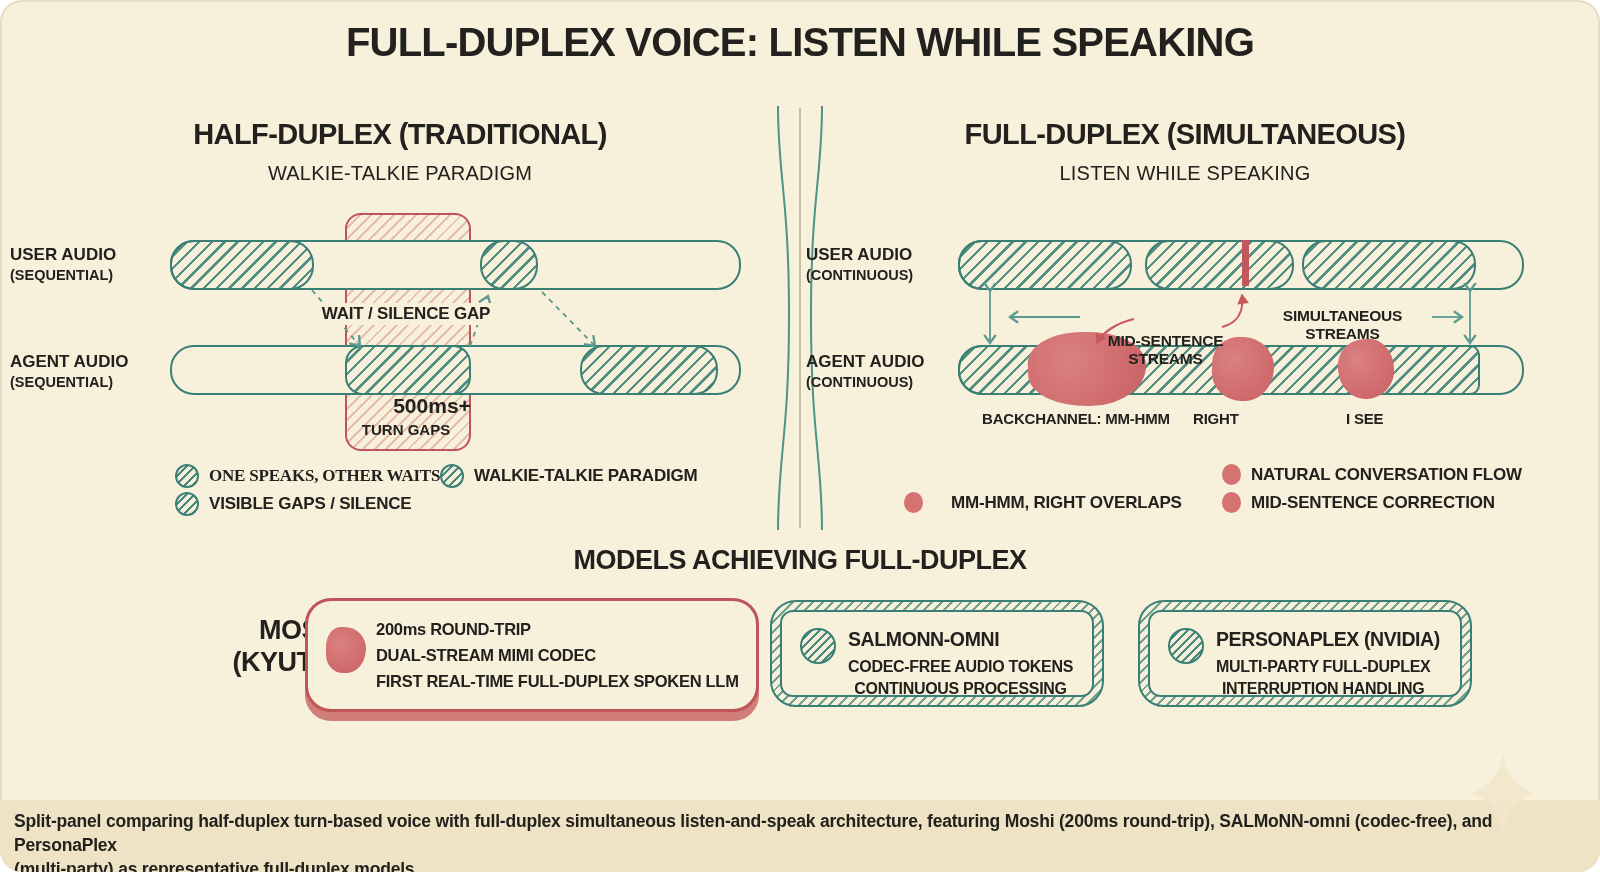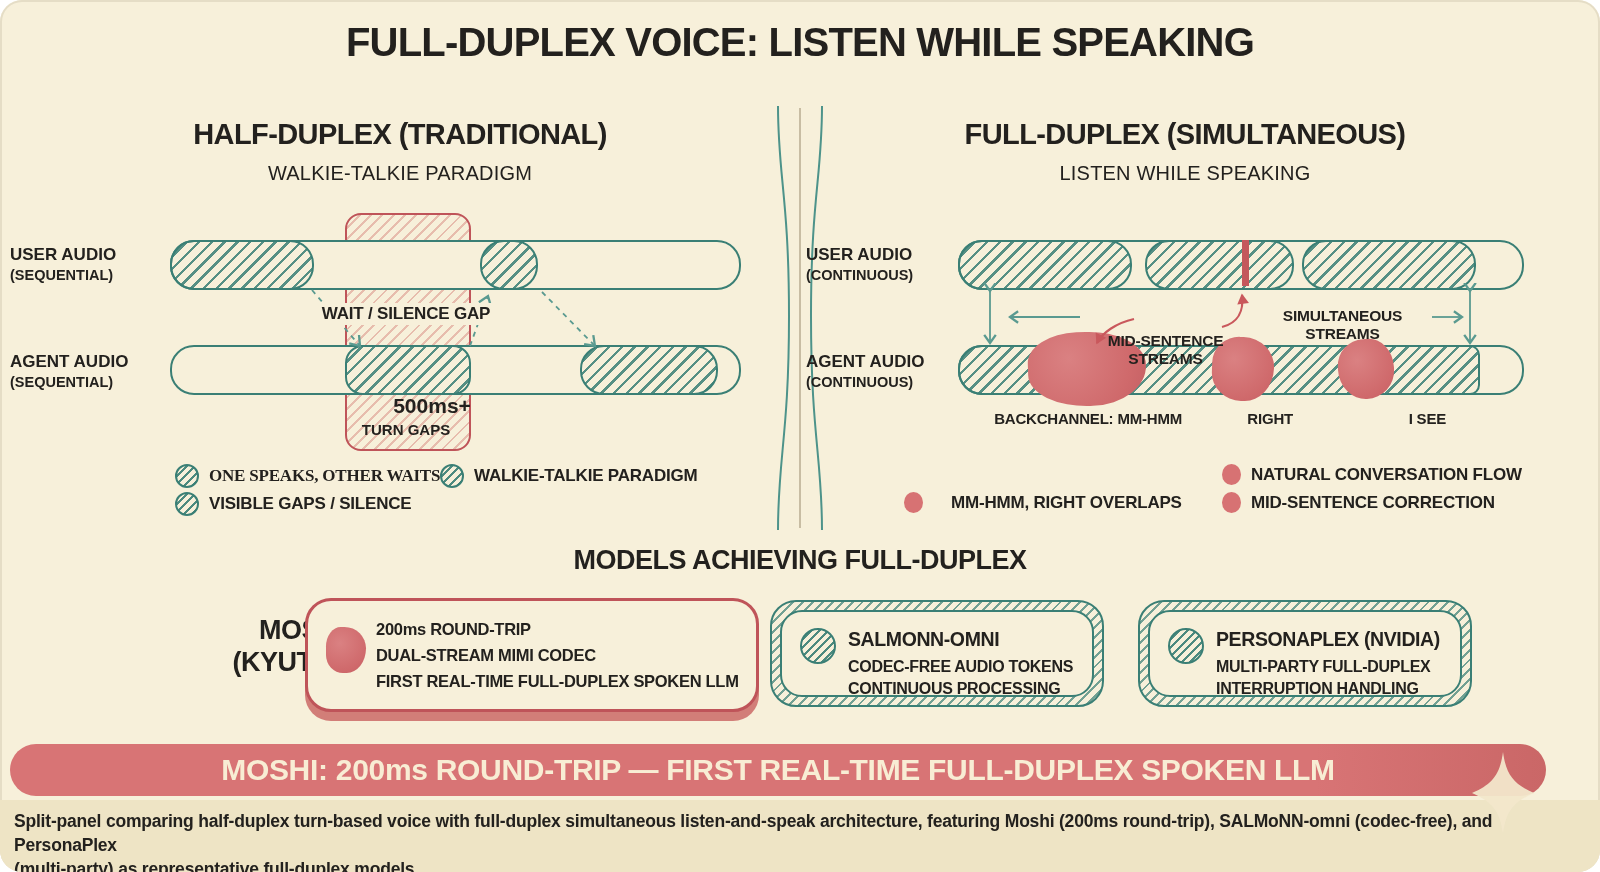--- a/index.html
+++ b/index.html
@@ -39,34 +39,34 @@
 
   
   .legend-item{position:absolute;display:flex;align-items:center;gap:10px;font-weight:bold;font-size:17px;letter-spacing:-0.2px;white-space:nowrap;}
   .legend-circle{width:20px;height:20px;border-radius:50%;border:2px solid #3a7f75;flex:none;
        background:repeating-linear-gradient(135deg, rgba(58,127,117,.9) 0 2px, rgba(58,127,117,0) 2px 6px);}
   .legend-dot{width:19px;height:21px;border-radius:50%;background:#d77273;flex:none;}
 
   
   .mid-label{left:1078px;top:296px;width:175px;text-align:center;font-weight:bold;font-size:15.5px;line-height:18px;letter-spacing:-0.2px;margin-top:36px;}
   .sim-label{left:1250px;top:307px;width:185px;text-align:center;font-weight:bold;font-size:15.5px;letter-spacing:-0.2px;}
-  .bc{position:absolute;top:410px;font-weight:bold;font-size:15px;text-align:right;letter-spacing:-0.2px;}
+  .bc{position:absolute;top:410px;font-weight:bold;font-size:15px;text-align:left;letter-spacing:-0.2px;}
   .blob{position:absolute;background:radial-gradient(circle at 35% 35%, #da8182, #cf696b 70%, #c35f63);}
 
   
   .models-heading{top:545px;left:0;width:1600px;text-align:center;font-size:27px;font-weight:bold;letter-spacing:-0.5px;}
   .moshi-label{left:180px;top:614px;width:165px;text-align:right;font-size:27px;font-weight:bold;line-height:32px;letter-spacing:-0.5px;}
   .card-red{left:305px;top:598px;width:448px;height:108px;border:3px solid #bf5459;border-radius:26px;background:#f7f0da;box-shadow:0 9px 0 #d27e78;}
   .card-red .blob-icon{position:absolute;left:18px;top:26px;width:40px;height:46px;
        background:radial-gradient(circle at 35% 35%, #da8182, #cf696b 70%, #c35f63);
        border-radius:40% 58% 52% 46% / 46% 50% 58% 42%;}
   .card-red .card-lines{position:absolute;left:68px;top:15px;font-weight:bold;font-size:16.5px;line-height:26px;letter-spacing:-0.3px;white-space:nowrap;}
   .card-teal{position:absolute;width:330px;height:103px;border:2px solid #3a7f75;border-radius:26px;
        background:repeating-linear-gradient(135deg, rgba(58,127,117,.7) 0 2px, rgba(58,127,117,0) 2px 7px);}
-  .card-teal .inner{position:absolute;inset:8px;border:2px solid #3a7f75;border-radius:22px;background:#f7f0da;}
+  .card-teal .inner{position:absolute;inset:8px;border:2px solid #3a7f75;border-radius:13px;background:#f7f0da;text-align:center;}
   .card-teal .circle-icon{position:absolute;left:18px;top:16px;width:32px;height:32px;border-radius:50%;border:2px solid #3a7f75;
        background:repeating-linear-gradient(135deg, rgba(58,127,117,.9) 0 2px, rgba(58,127,117,0) 2px 6px);}
   .card-teal .card-title{position:absolute;left:66px;top:16px;font-weight:bold;font-size:19.5px;letter-spacing:-0.4px;white-space:nowrap;}
   .card-teal .card-lines{position:absolute;left:66px;top:44px;font-weight:bold;font-size:16px;line-height:22px;letter-spacing:-0.3px;white-space:nowrap;}
 
   
   .banner{left:10px;top:744px;width:1536px;height:52px;border-radius:26px;
        background:linear-gradient(90deg,#d87475 0%,#d87475 85%,#ca6767 100%);}
   .banner-text{position:absolute;left:0;top:0;width:100%;line-height:52px;text-align:center;
        font-size:30px;font-weight:bold;color:#f8edd4;letter-spacing:-0.3px;}
@@ -234,23 +234,20 @@
     <div class="inner">
       <div class="circle-icon"></div>
       <div class="card-title">PERSONAPLEX (NVIDIA)</div>
       <div class="card-lines">
         <div>MULTI-PARTY FULL-DUPLEX</div>
         <div>INTERRUPTION HANDLING</div>
       </div>
     </div>
   </div>
 
-  <div class="abs banner">
-    <div class="banner-text">MOSHI: 200ms ROUND-TRIP — FIRST REAL-TIME FULL-DUPLEX SPOKEN LLM</div>
-  </div>
 
   <svg class="abs" style="left:1472px;top:752px;z-index:5;" width="62" height="82">
     <path d="M31 0 C34 22 41 32 62 41 C41 50 34 60 31 82 C28 60 21 50 0 41 C21 32 28 22 31 0 Z" fill="#f2e7cb" opacity="0.95"></path>
   </svg>
 
   <div class="abs caption-band">
     <div class="caption-text">
       <div>Split-panel comparing half-duplex turn-based voice with full-duplex simultaneous listen-and-speak architecture, featuring Moshi (200ms round-trip), SALMoNN-omni (codec-free), and PersonaPlex</div>
       <div>(multi-party) as representative full-duplex models.</div>
     </div>

